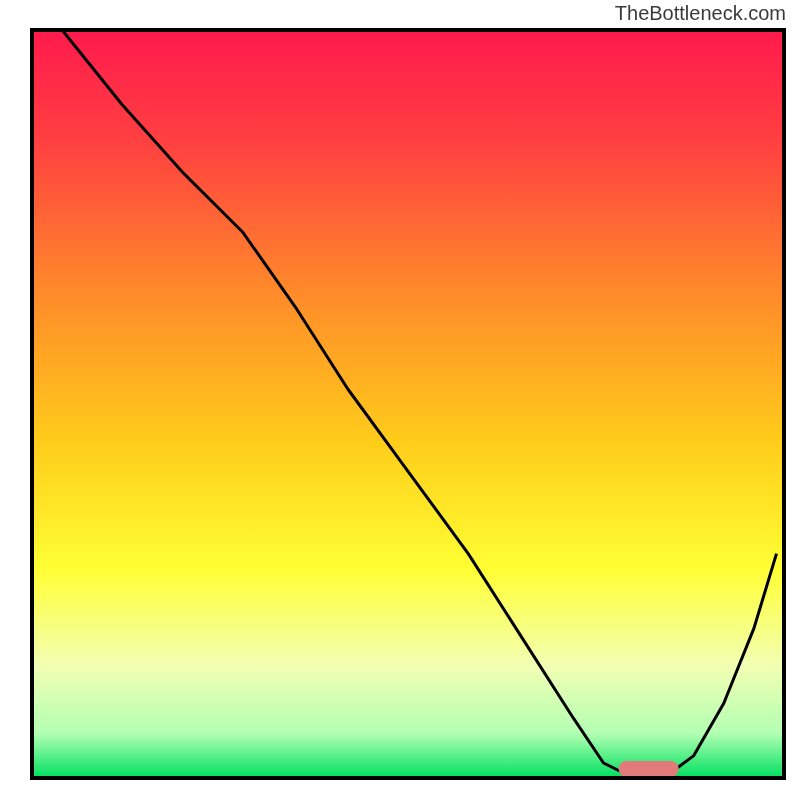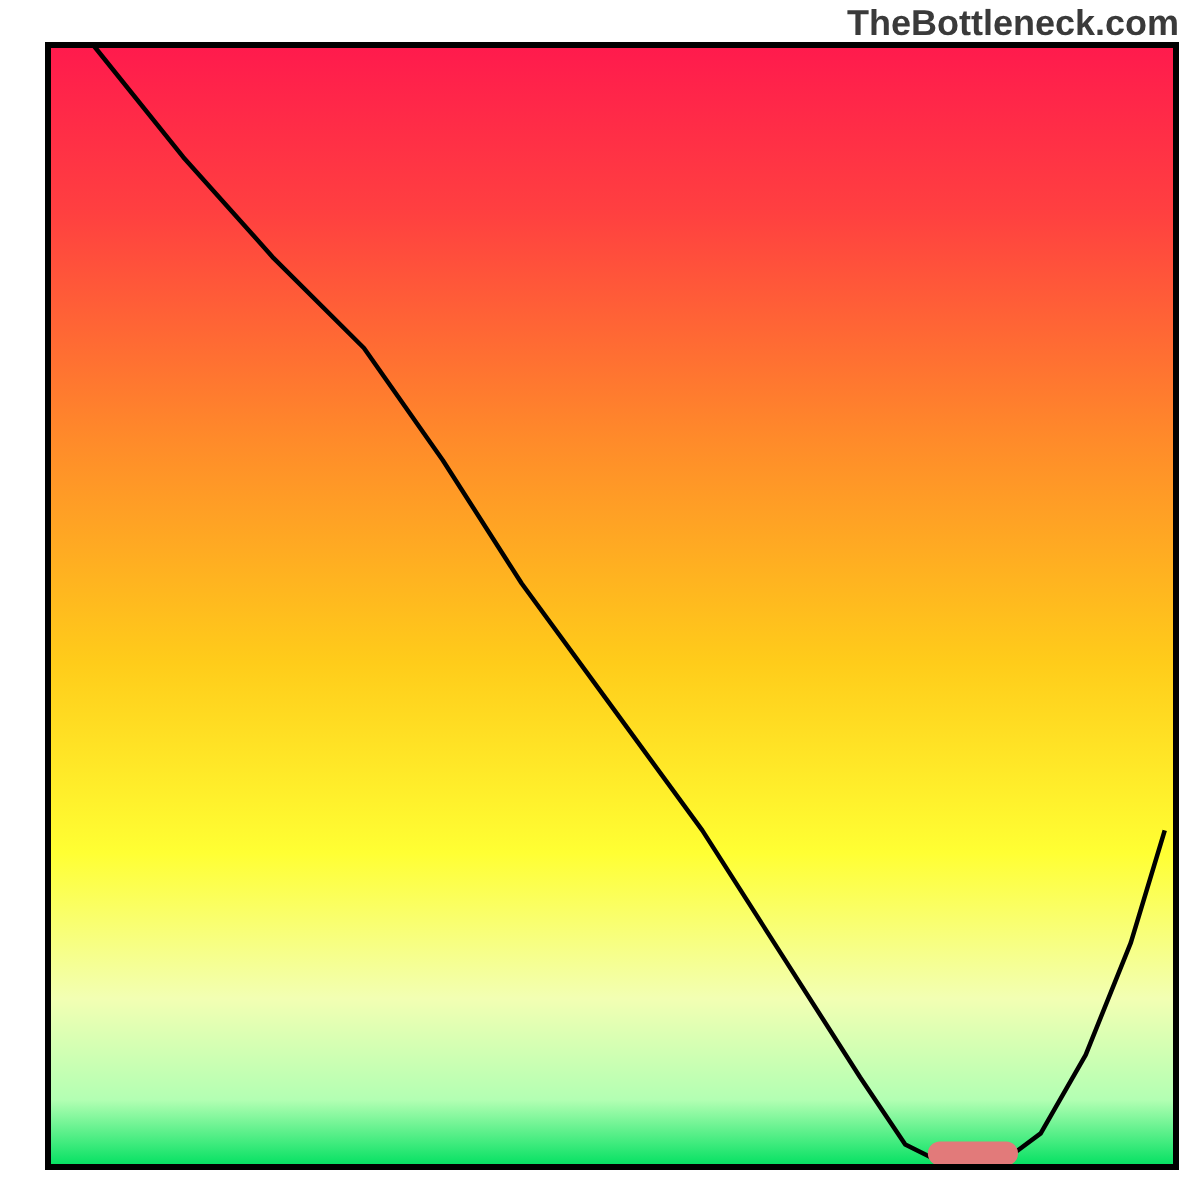--- a/index.html
+++ b/index.html
@@ -13,22 +13,22 @@
   .frame {
     position: relative;
     width: 800px;
     height: 800px;
   }
   .watermark {
     position: absolute;
     top: 2px;
     right: 14px;
     color: #3a3a3a;
-    font-size: 24px;
-    font-weight: 700;
+    font-size: 20px;
+    font-weight: 400;
     margin-left: 36px;
   }
   svg {
     position: absolute;
     top: 0;
     left: 0;
   }
 </style>
 </head>
 <body>

